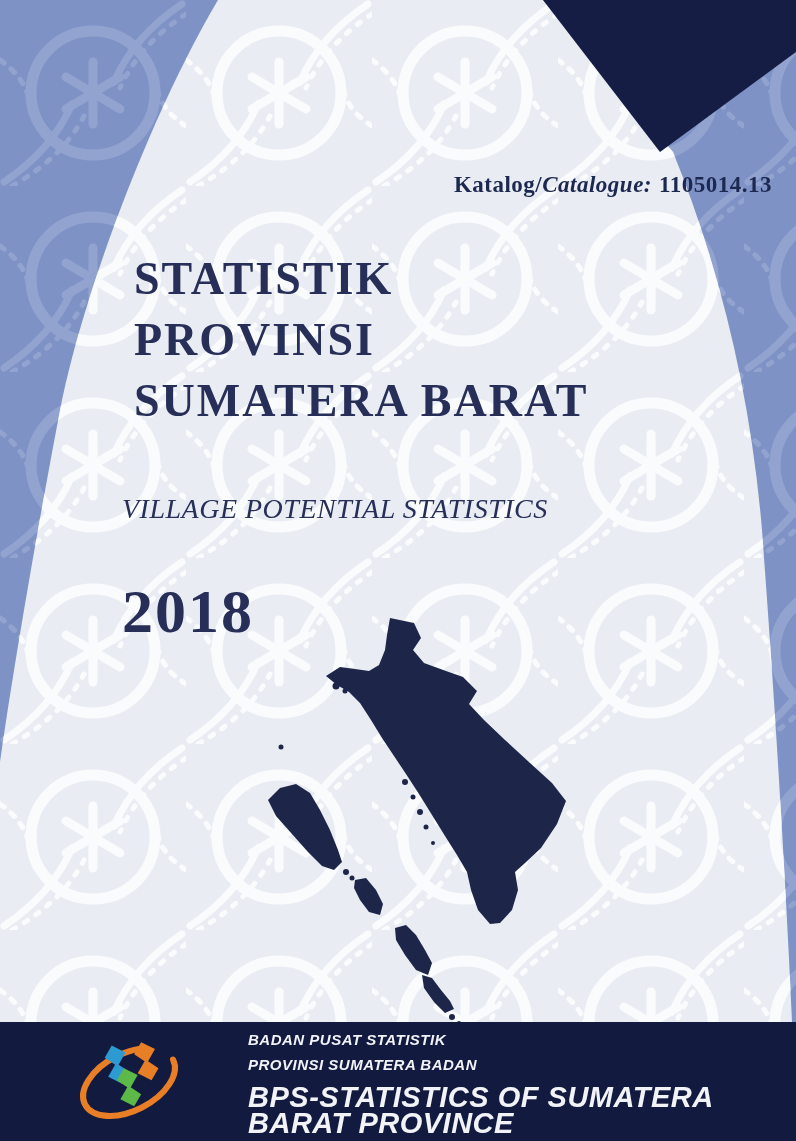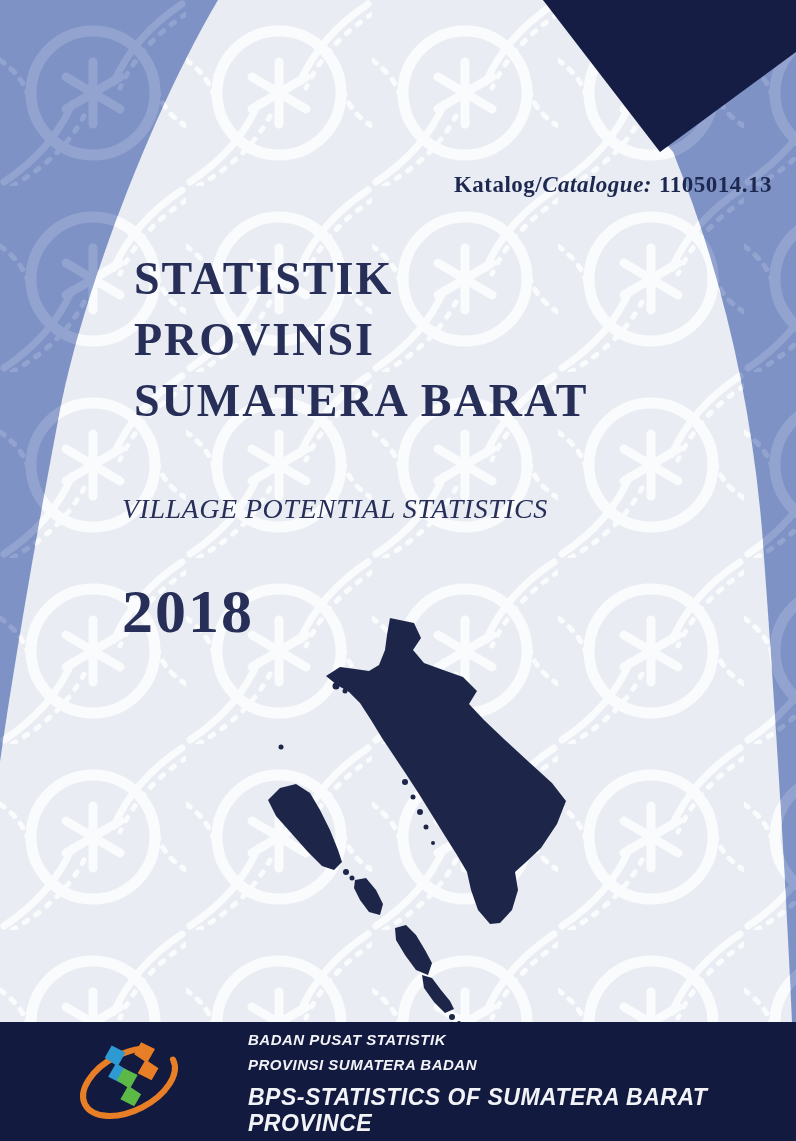--- a/index.html
+++ b/index.html
@@ -34,21 +34,21 @@
     position:absolute;left:0;top:1022px;width:796px;height:119px;
     background:#131a40;display:flex;align-items:center;
   }
   .footer .logo{margin-left:68px;flex:0 0 auto;}
   .footer .org{
     margin-left:58px;color:#f2f3f7;
     font-family:"Liberation Sans","DejaVu Sans",sans-serif;
     font-weight:bold;font-style:italic;
   }
   .footer .org .l1,.footer .org .l2{font-size:15px;line-height:25px;letter-spacing:.5px;}
-  .footer .org .l3{font-size:23px;line-height:26px;margin-top:7px;letter-spacing:.5px;}
+  .footer .org .l3{font-size:29px;line-height:26px;margin-top:7px;letter-spacing:.5px;}
 </style>
 </head>
 <body>
 
 <div class="cover">
 
   <svg class="bg-art" viewBox="0 0 796 1141">
     <defs>
       <pattern id="batik" width="186" height="186" patternUnits="userSpaceOnUse">
         <g fill="none" stroke="#ffffff" stroke-linecap="round">

